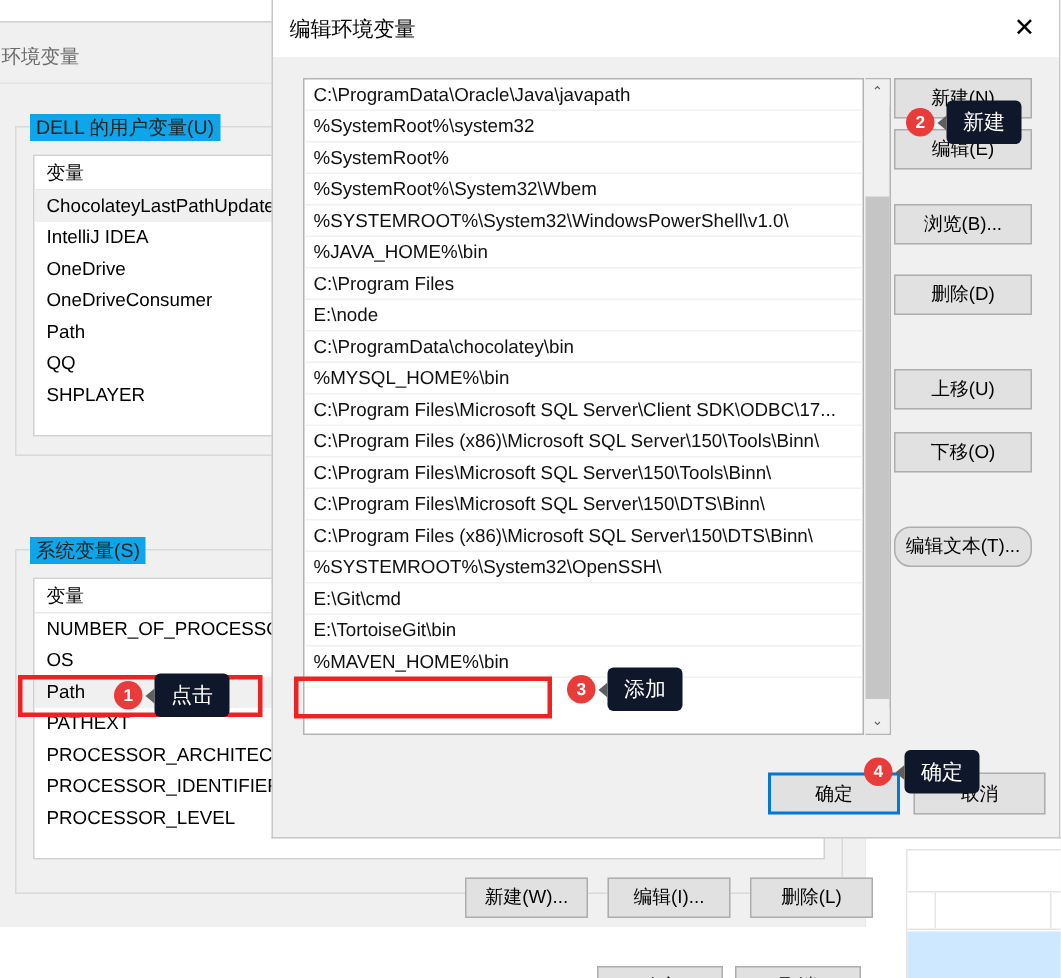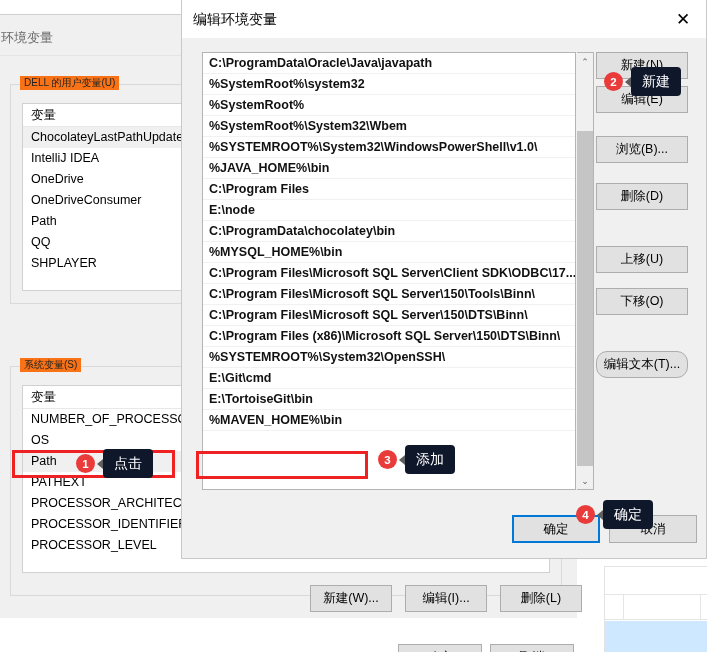--- a/index.html
+++ b/index.html
@@ -42,22 +42,22 @@
   }
   .env-dialog .dlg-body {
     position: absolute; left: 1px; top: 40px; width: 583px; height: 563px;
     background: #f0f0f0; border-top: 1px solid #e4e4e4;
   }
 
   .group-box {
     position: absolute; border: 1px solid #d9d9d9; background: transparent;
   }
   .group-label {
-    position: absolute; background: #f97316; padding: 0 4px;
-    font-size: 10px; color: #222; white-space: nowrap; text-align: right;
+    position: absolute; background: #0ea5e9; padding: 0 4px;
+    font-size: 13px; color: #222; white-space: nowrap; text-align: right;
   }
 
   .listbox {
     position: absolute; background: #ffffff; border: 1px solid #d0d0d0; overflow: hidden;
   }
   .lb-head {
     font-size: 12.5px; color: #000; padding: 3px 8px 2px 8px;
     border-bottom: 1px solid #e8e8e8;
   }
   .lb-row {
@@ -87,21 +87,21 @@
     position: absolute; left: 11px; top: 11px; font-size: 14px; color: #000;
   }
   .close-btn {
     position: absolute; right: 0px; top: 0px; width: 46px; height: 38px;
     display: flex; align-items: center; justify-content: center;
     font-size: 17px; color: #000; font-family: "DejaVu Sans", sans-serif;
   }
 
   .path-listbox {
     position: absolute; left: 20px; top: 52px; width: 374px; height: 438px;
-    background: #ffffff; border: 1px solid #b4b4b4; overflow: hidden; font-weight: bold;
+    background: #ffffff; border: 1px solid #b4b4b4; overflow: hidden;
   }
   .path-row {
     height: 21px; line-height: 20px; font-size: 12.5px; color: #111;
     padding: 0 6px; border-bottom: 1px solid #f1f1f1; white-space: nowrap;
     overflow: hidden; text-overflow: clip;
   }
 
   
   .sbar {
     position: absolute; left: 395px; top: 52px; width: 17px; height: 438px;
@@ -209,20 +209,21 @@
       <div class="path-row">%SystemRoot%\system32</div>
       <div class="path-row">%SystemRoot%</div>
       <div class="path-row">%SystemRoot%\System32\Wbem</div>
       <div class="path-row">%SYSTEMROOT%\System32\WindowsPowerShell\v1.0\</div>
       <div class="path-row">%JAVA_HOME%\bin</div>
       <div class="path-row">C:\Program Files</div>
       <div class="path-row">E:\node</div>
       <div class="path-row">C:\ProgramData\chocolatey\bin</div>
       <div class="path-row">%MYSQL_HOME%\bin</div>
       <div class="path-row">C:\Program Files\Microsoft SQL Server\Client SDK\ODBC\17...</div>
+      <div class="path-row">C:\Program Files (x86)\Microsoft SQL Server\150\Tools\Binn\</div>
       <div class="path-row">C:\Program Files\Microsoft SQL Server\150\Tools\Binn\</div>
       <div class="path-row">C:\Program Files\Microsoft SQL Server\150\DTS\Binn\</div>
       <div class="path-row">C:\Program Files (x86)\Microsoft SQL Server\150\DTS\Binn\</div>
       <div class="path-row">%SYSTEMROOT%\System32\OpenSSH\</div>
       <div class="path-row">E:\Git\cmd</div>
       <div class="path-row">E:\TortoiseGit\bin</div>
       <div class="path-row">%MAVEN_HOME%\bin</div>
     </div>
 
     <div class="sbar">

